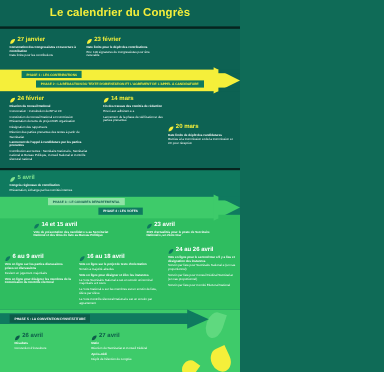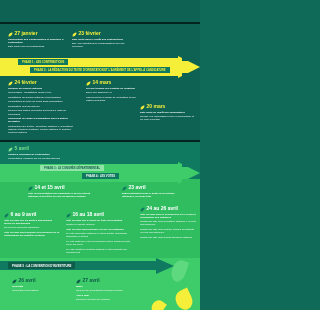--- a/index.html
+++ b/index.html
@@ -113,20 +113,23 @@
   .petal-y{background:#f5ef3a;}
   .petal-g{background:#5fd97f;}
 </style>
 </head>
 <body>
 
 <div class="page">
 
   <div class="band band-dark" style="top:0;height:140px;"></div>
 
+  <div class="header">
+    <div class="header-title">Le calendrier du Congrès</div>
+  </div>
   <div class="rule" style="top:22px;"></div>
 
   <div class="block y" style="left:8px;top:31px;width:56px;">
     <div class="dateline">
       <span class="leaf">
         <svg viewBox="0 0 10 10">
             <path d="M1 9 C1 3, 5 1, 9 1 C9 5, 6 9, 1 9 Z" fill="#f5ef3a"></path>
           </svg>
       </span>
       <span class="datetext">27 janvier</span>

